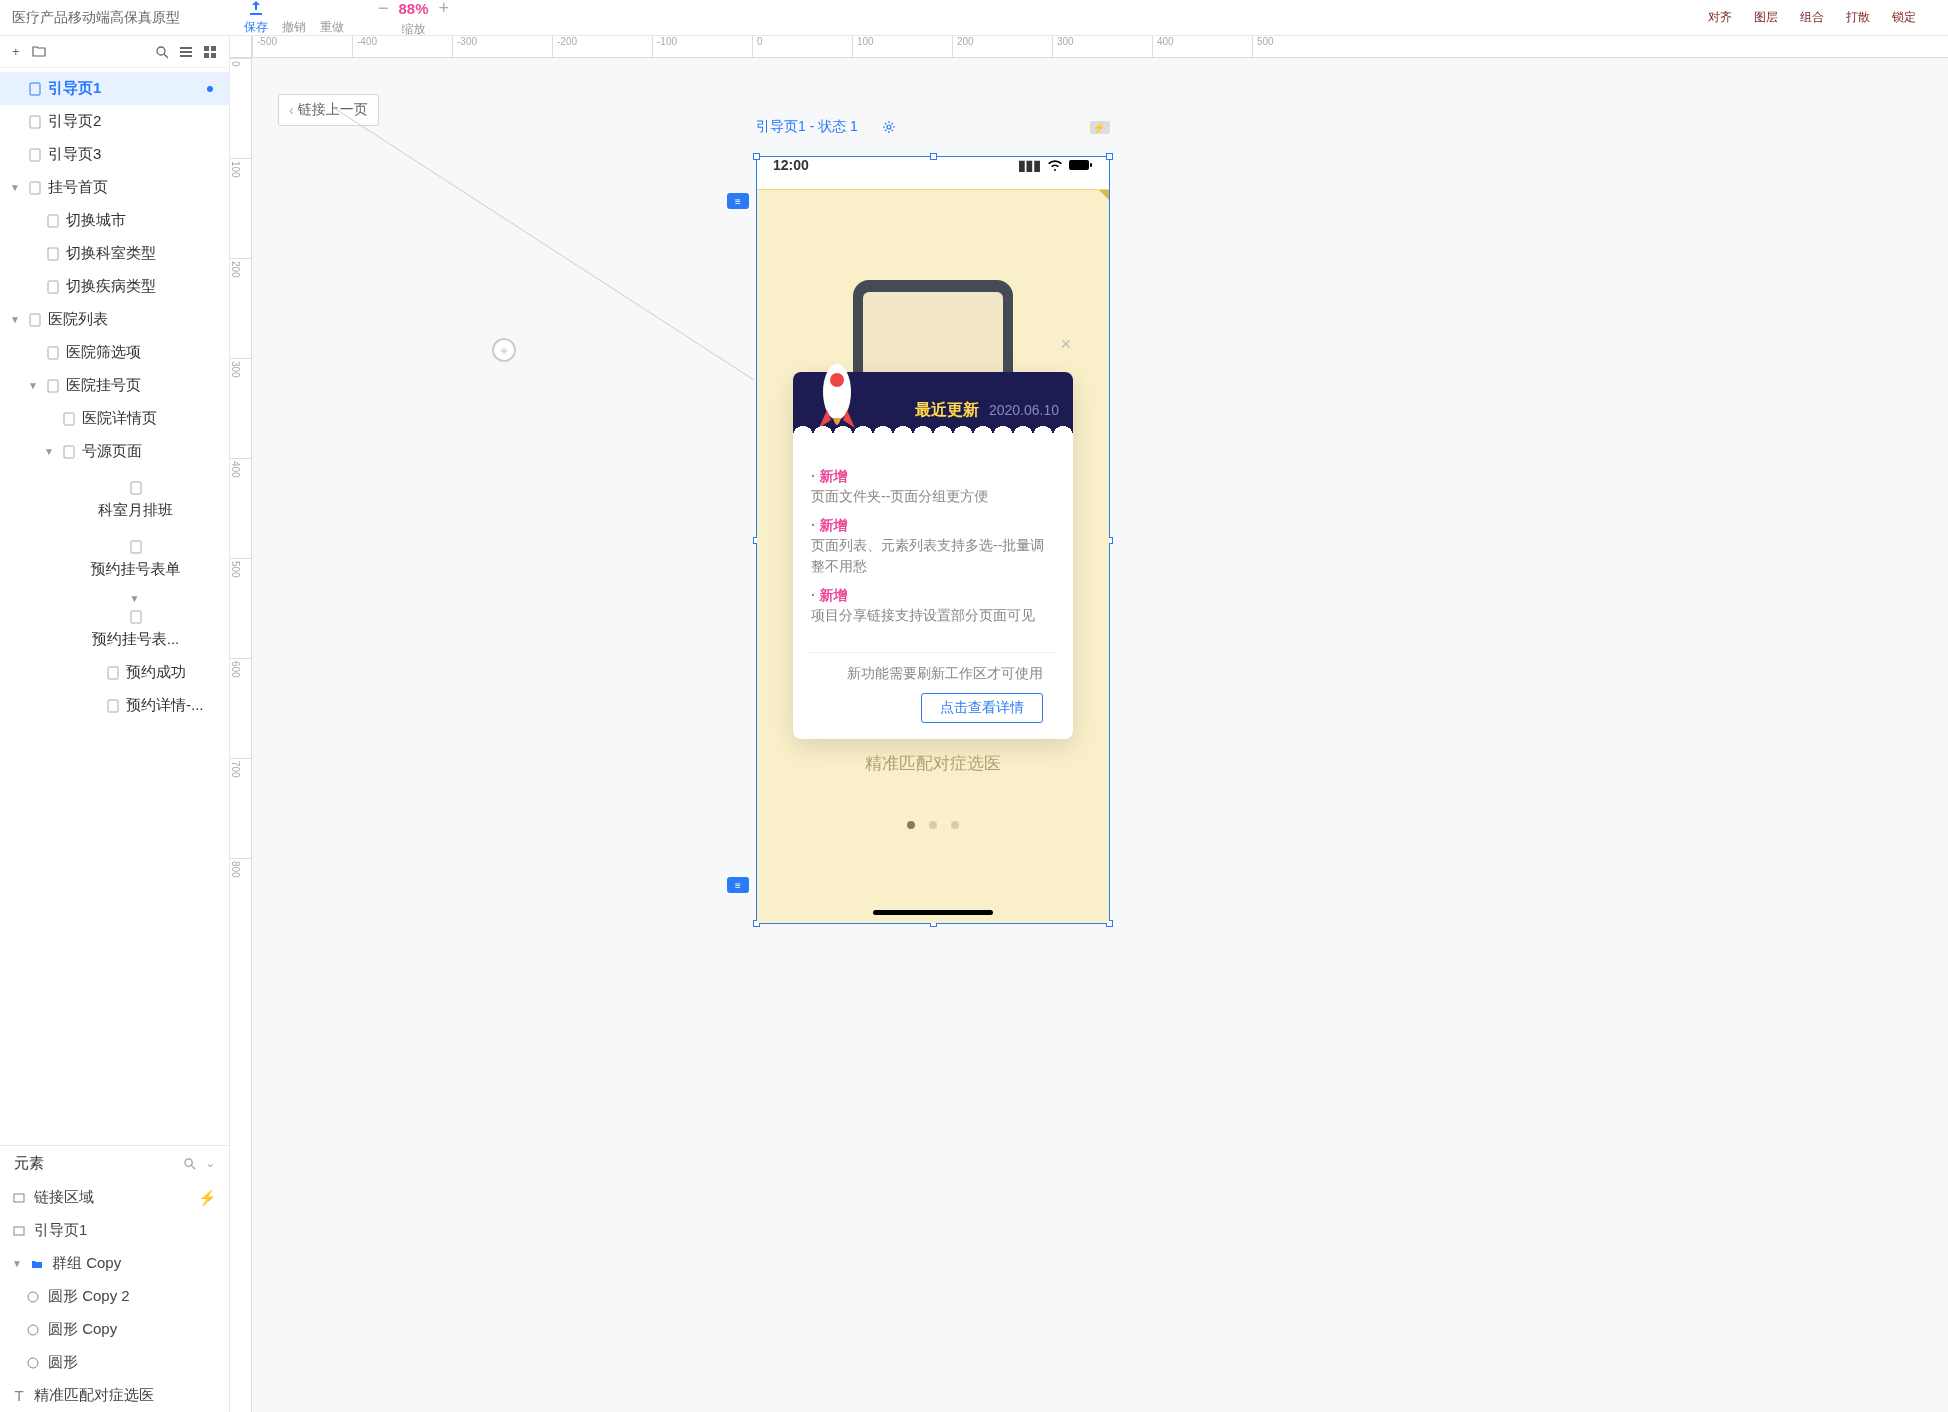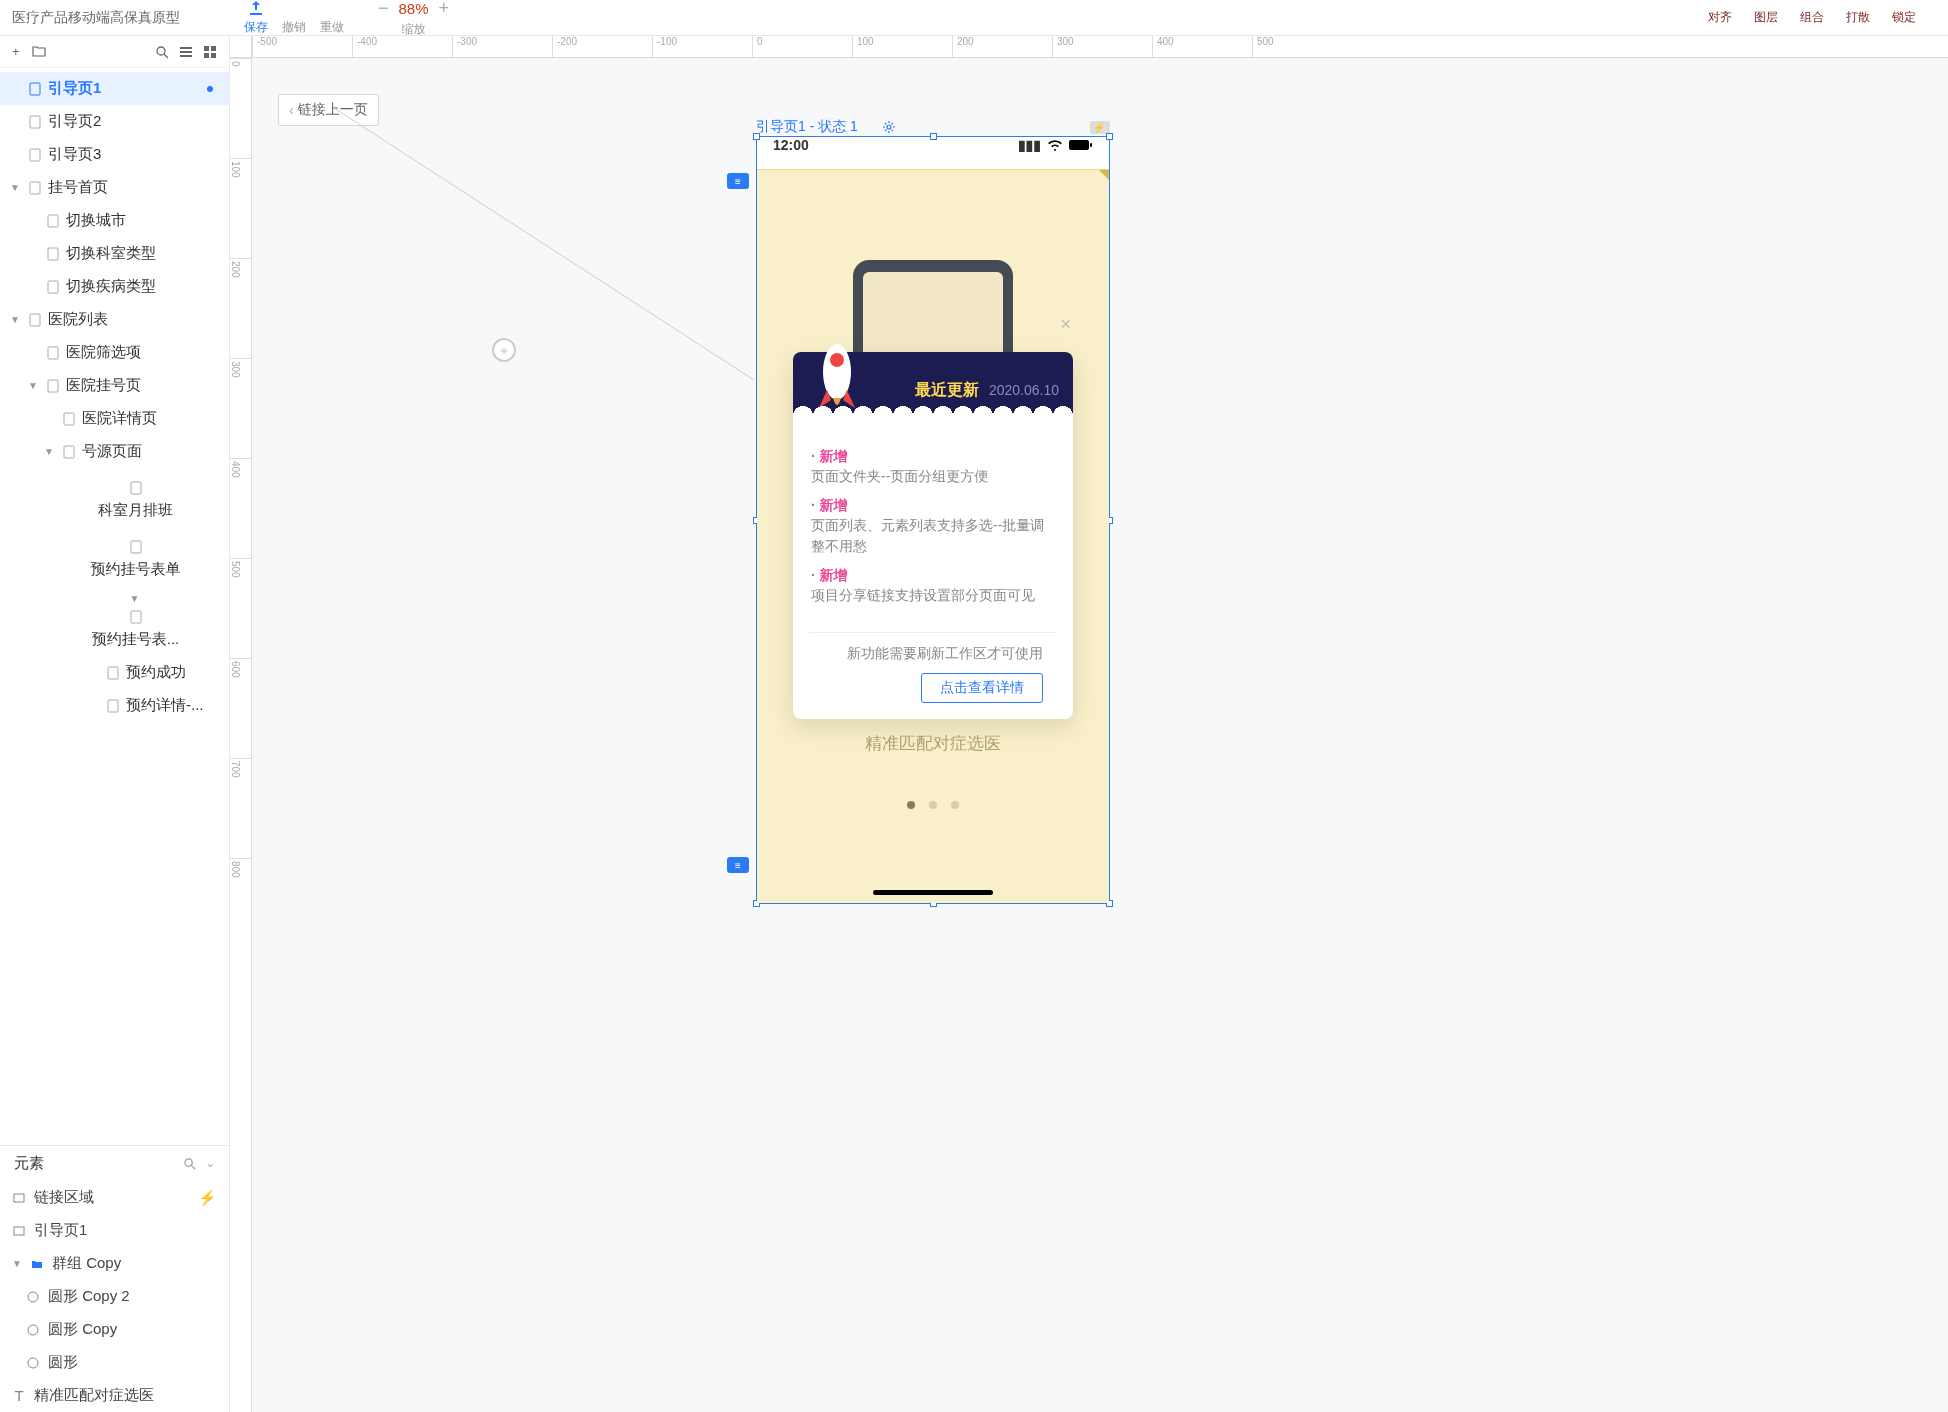--- a/index.html
+++ b/index.html
@@ -8,21 +8,21 @@
     .app { display: flex; flex-direction: column; height: 100vh; width: 100vw; }
     
     
     .top-bar { height: 36px; display: flex; align-items: center; padding: 0 12px; border-bottom: 1px solid #e8e8e8; }
     .doc-title { color: #666; font-size: 14px; flex: 0 0 auto; margin-right: 60px; }
     .toolbar-section { display: flex; align-items: flex-end; gap: 6px; margin-right: 30px; }
     .toolbar-btn { display: flex; flex-direction: column; align-items: center; gap: 2px; color: #999; font-size: 12px; cursor: pointer; padding: 0 4px; }
     .toolbar-btn.primary { color: #2878ff; }
     .toolbar-icon { width: 18px; height: 18px; }
     .zoom-group { display: flex; align-items: center; gap: 10px; color: #aaa; font-size: 14px; }
-    .zoom-group .val { color: #c2410c; font-weight: 400; font-size: 15px; }
+    .zoom-group .val { color: #ec4899; font-weight: 700; font-size: 15px; }
     .zoom-label { color: #999; font-size: 12px; }
     .spacer { flex: 1; }
     .right-tools { display: flex; gap: 22px; color: #7f1d1d; font-size: 14px; margin-right: 20px; }
     .right-tool { display: flex; flex-direction: column; align-items: center; gap: 2px; }
     .rt-label { font-size: 12px; }
     
     .main { flex: 1; display: flex; min-height: 0; }
     
     
     .sidebar { width: 230px; display: flex; flex-direction: column; border-right: 1px solid #e8e8e8; }
@@ -59,21 +59,21 @@
     .canvas-inner { position: absolute; inset: 22px 0 0 22px; overflow: hidden; }
     
     .prev-link-box { position: absolute; top: 36px; left: 26px; border: 1px solid #d6d6d6; background: #fff; padding: 6px 10px; font-size: 14px; color: #666; border-radius: 3px; display: flex; align-items: center; gap: 4px; }
     .prev-link-box::before { content: '‹'; color: #aaa; }
     
     .link-line { position: absolute; top: 50px; left: 82px; width: 420px; height: 272px; }
     .link-circle { position: absolute; top: 280px; left: 240px; width: 24px; height: 24px; border: 2px solid #ccc; border-radius: 50%; background: #fff; display: flex; align-items: center; justify-content: center; color: #ccc; font-size: 12px; }
     
     
     .artboard-wrap { position: absolute; top: 60px; left: 504px; }
-    .artboard-label { display: flex; align-items: center; gap: 24px; color: #2878ff; font-size: 14px; margin-bottom: 0; }
+    .artboard-label { display: flex; align-items: center; gap: 24px; color: #2878ff; font-size: 14px; margin-bottom: 20px; }
     .artboard-label .gear { width: 14px; height: 14px; }
     .lightning-badge { margin-left: auto; background: #ddd; padding: 1px 4px; border-radius: 2px; color: #888; font-size: 10px; }
     .device-frame { position: relative; width: 354px; height: 768px; border: 1.5px solid #2d7bf4; background: #fff; }
     .sel-handle { position: absolute; width: 7px; height: 7px; background: #fff; border: 1.5px solid #2d7bf4; }
     .sel-handle.tl { top: -4px; left: -4px; }
     .sel-handle.tm { top: -4px; left: calc(50% - 3px); }
     .sel-handle.tr { top: -4px; right: -4px; }
     .sel-handle.ml { top: calc(50% - 3px); left: -4px; }
     .sel-handle.mr { top: calc(50% - 3px); right: -4px; }
     .sel-handle.bl { bottom: -4px; left: -4px; }

